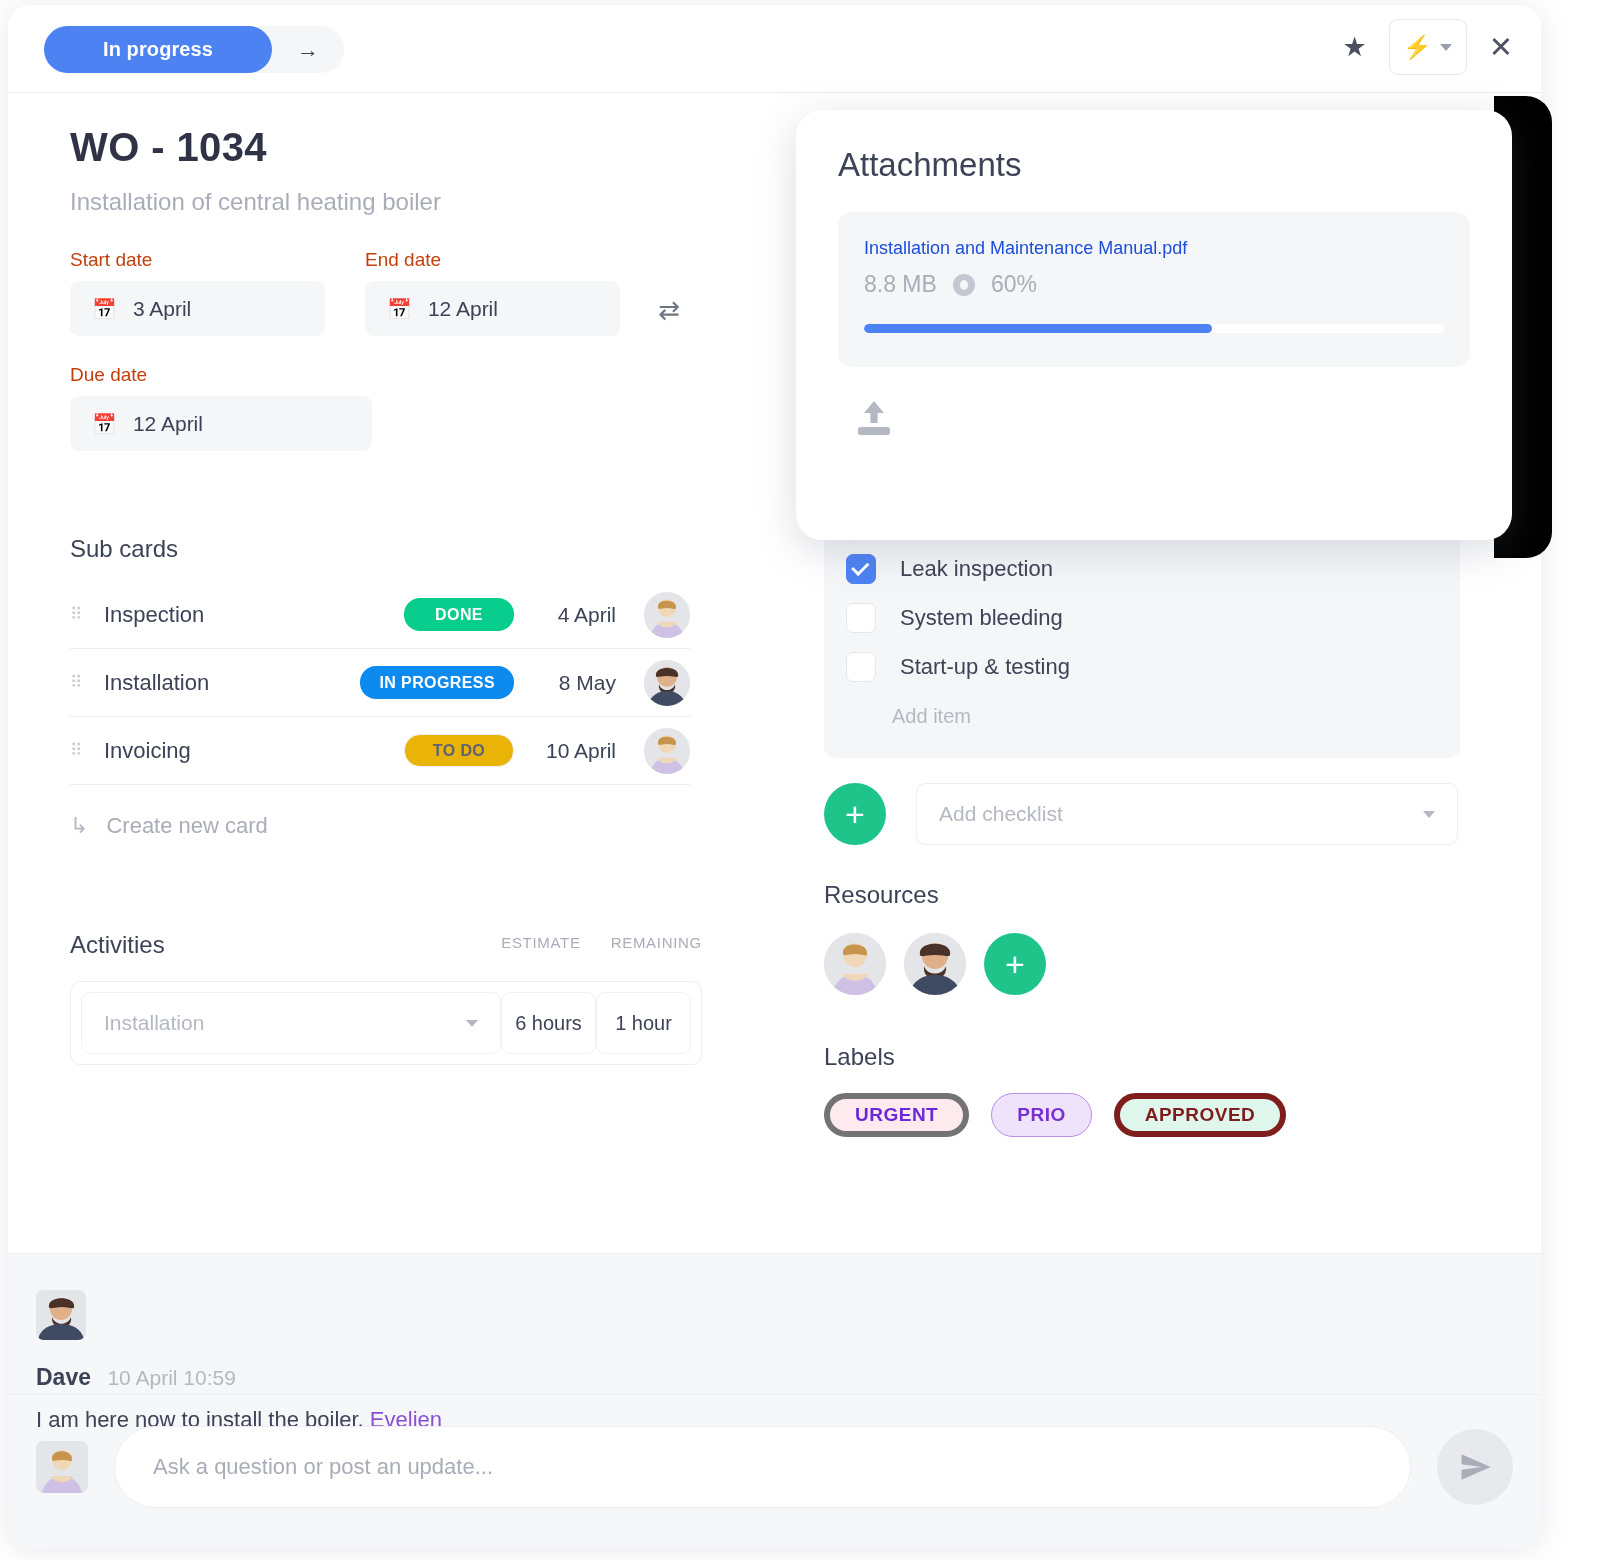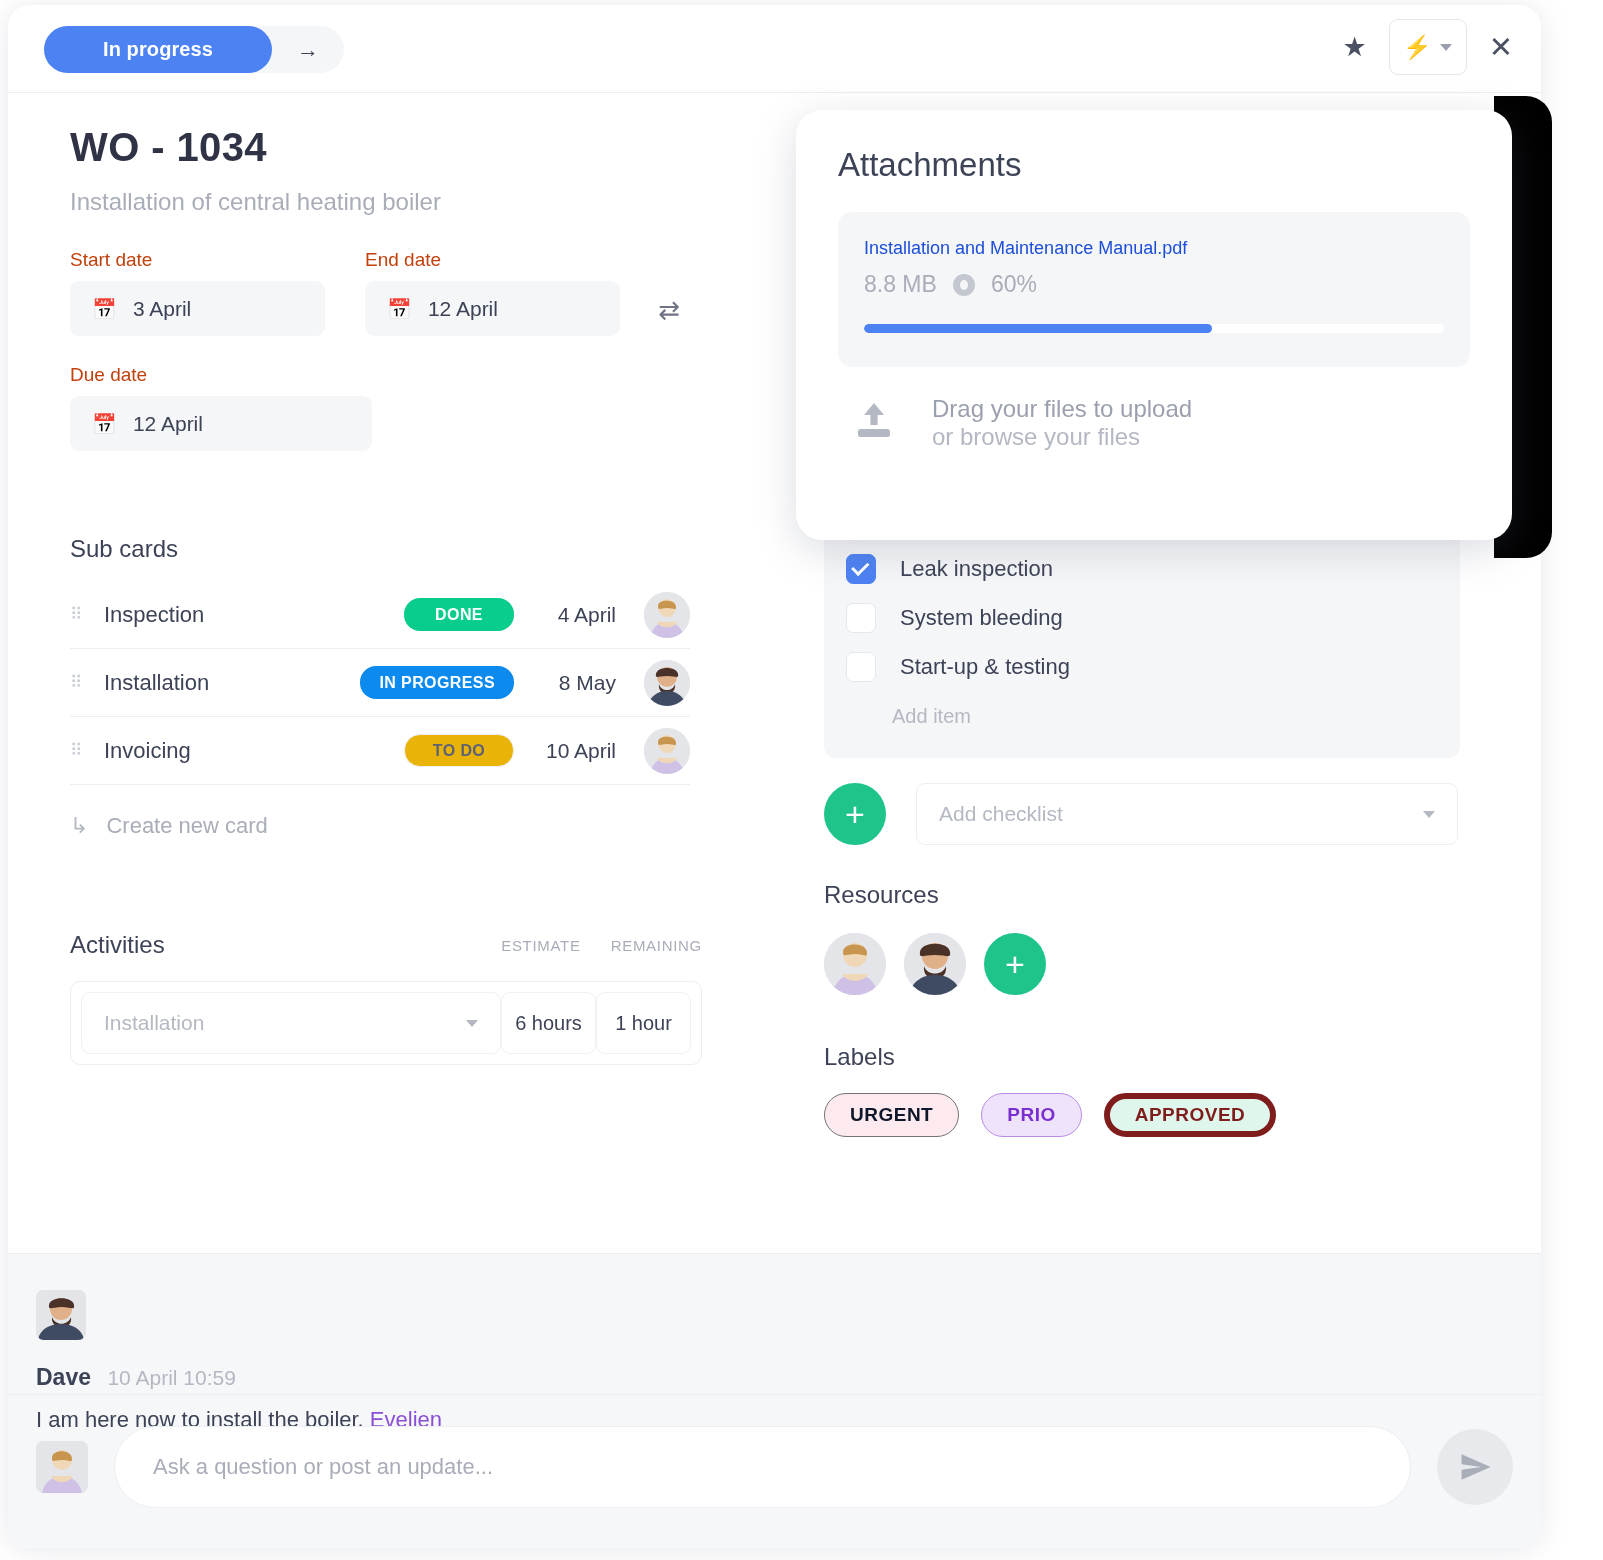--- a/index.html
+++ b/index.html
@@ -89,21 +89,21 @@
   }
   .badge.done { background: #09cd8c; color: #fff; }
   .badge.prog { background: #0c8aee; color: #fff; }
   .badge.todo { background: #eab308; color: #5d6374; border: 1px solid #eceef1; }
   .sub-date { width: 112px; text-align: right; font-size: 21px; color: #3d4356; padding-right: 10px; }
   .av { width: 46px; height: 46px; border-radius: 50%; margin-left: 18px; overflow: hidden; background: #e3e5e9; }
 
   .create-new { display: flex; align-items: center; gap: 18px; margin-top: 28px; font-size: 22px; color: #a9adb8; cursor: pointer; }
   .arr-ret { font-size: 22px; color: #b4b8c2; }
 
-  .act-head { display: flex; align-items: flex-end; }
+  .act-head { display: flex; align-items: center; }
   .act-cols { margin-left: auto; display: flex; gap: 30px; font-size: 15px; color: #a9adb8; letter-spacing: .7px; padding-bottom: 5px; }
   .act-box { margin-top: 22px; border: 1px solid #eceef1; border-radius: 10px; display: flex; padding: 10px; width: 632px; }
   .act-sel {
     flex: 1; height: 62px; border: 1px solid #f0f1f4; border-radius: 9px;
     display: flex; align-items: center; padding: 0 22px; font-size: 21px; color: #b4b8c2; cursor: pointer;
   }
   .act-sel .caret { margin-left: auto; border-top-color: #b4b8c2; }
   .act-cell { width: 95px; height: 62px; border: 1px solid #f0f1f4; border-radius: 9px; display: flex; align-items: center; justify-content: center; font-size: 20px; color: #3d4356; cursor: pointer; }
 
   
@@ -126,21 +126,21 @@
   .res-row { position: absolute; left: 0; top: 840px; display: flex; align-items: center; gap: 18px; }
   .res-av { width: 62px; height: 62px; border-radius: 50%; overflow: hidden; background: #e3e5e9; }
   .fab-sm { width: 62px; height: 62px; }
 
   .lbl-title { position: absolute; left: 0; top: 950px; font-size: 24px; color: #3d4356; }
   .lbl-row { position: absolute; left: 0; top: 1000px; display: flex; gap: 22px; }
   .lbl {
     height: 44px; padding: 0 25px; border-radius: 22px; display: flex; align-items: center;
     font-size: 19px; font-weight: bold; letter-spacing: .5px; cursor: pointer;
   }
-  .lbl.urgent { background: #fdeaee; border: 1px solid #737373; color: #0f172a; }
+  .lbl.urgent { background: #fdeaee; border: 6px solid #737373; color: #6d28d9; }
   .lbl.prio { background: #efe3fb; border: 1px solid #b98ce8; color: #7b2fd0; }
   .lbl.appr { background: #dff6ec; border: 6px solid #7f1d1d; color: #7f1d1d; }
 
   
   .att-shadow {
     position: absolute; left: 1494px; top: 96px; width: 58px; height: 462px;
     background: #000; border-radius: 0 26px 26px 0; z-index: 4;
   }
   .att {
     position: absolute; left: 796px; top: 110px; width: 716px; height: 430px;
@@ -442,19 +442,15 @@
         <div class="pfill" id="pfill" style="width: 60%;"></div>
       </div>
     </div>
     <div class="att-drop">
       <span class="up-ico">
         <svg width="48" height="48" viewBox="0 0 24 24" fill="#b4b8c2">
             <path d="M12 3 7 9h3.2v5h3.6V9H17z"></path>
             <rect x="4" y="16" width="16" height="4" rx="1.4"></rect>
           </svg>
       </span>
-      <span>
-        <span class="drop-1">Drag your files to upload</span><br>
-        <span class="drop-2">or browse your files</span>
-      </span>
     </div>
   </div>
 </div>
 
 </body></html>

